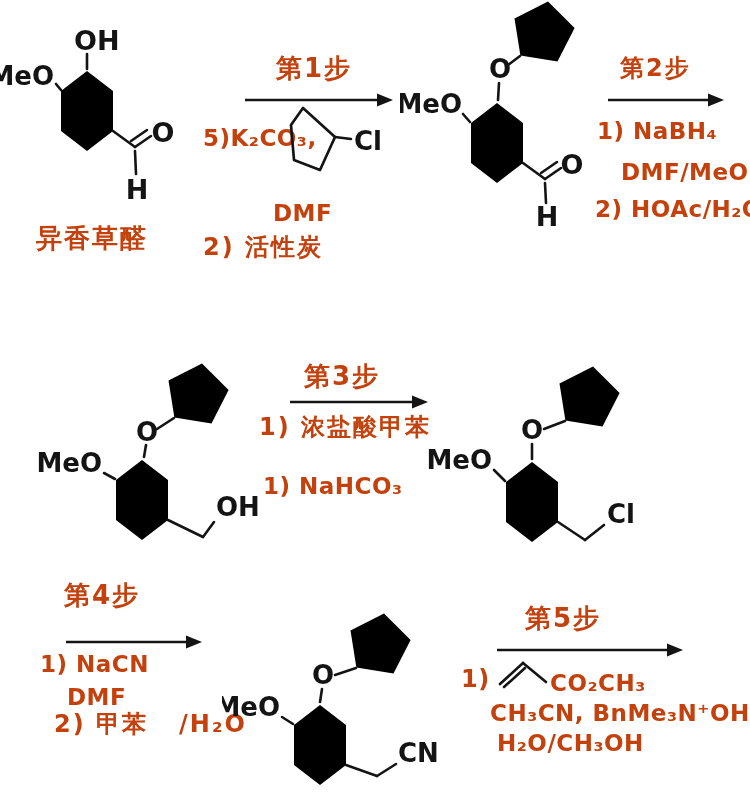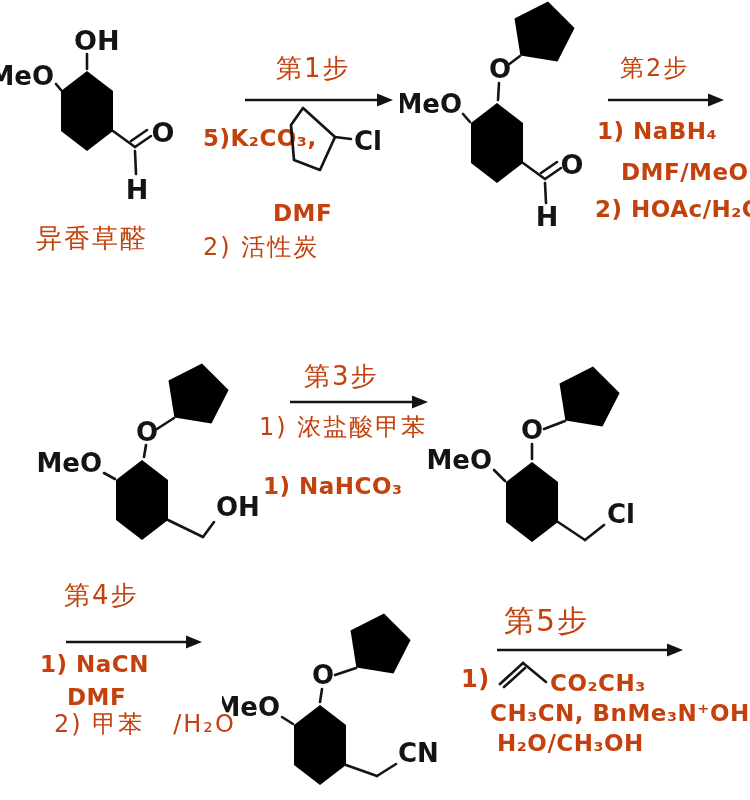--- a/index.html
+++ b/index.html
@@ -1,20 +1,20 @@
 <!DOCTYPE html>
 <html><head>
 <meta charset="utf-8">
 <style>
   html,body{margin:0;padding:0;background:#fff;}
   .page{position:relative;width:750px;height:800px;background:#ffffff;overflow:hidden;
         font-family:"DejaVu Sans","Liberation Sans",sans-serif;color:#c2410c;}
   .abs{position:absolute;}
   .formula{font-weight:bold;white-space:pre;letter-spacing:0.5px;line-height:1.1;}
-  .cjk{font-weight:400;white-space:pre;letter-spacing:2px;line-height:1.1;text-align:center;}
+  .cjk{font-weight:700;white-space:pre;letter-spacing:2px;line-height:1.1;text-align:center;}
   .struct .bond{stroke:#141414;stroke-width:2.6;fill:none;stroke-linecap:round;}
   .struct .ring{stroke:#141414;stroke-width:2.7;fill:none;stroke-linejoin:round;}
   svg text{font-family:"DejaVu Sans","Liberation Sans",sans-serif;font-weight:bold;fill:#141414;}
   .arrow line{stroke:#141414;stroke-width:2.5;}
   .arrow polygon{fill:#141414;stroke:none;}
 </style>
 </head>
 <body>
 
 <div class="page">
@@ -146,21 +146,21 @@
       <line class="bond" x1="100" y1="106" x2="98" y2="119"></line>
       <line class="bond" x1="60" y1="134" x2="71" y2="141"></line>
       <line class="bond" x1="124" y1="182" x2="155" y2="193"></line>
       <line class="bond" x1="155" y1="193" x2="174" y2="181"></line>
     </g>
     <text x="101" y="101" font-size="26" text-anchor="middle">O</text>
     <text x="58" y="133" font-size="26" text-anchor="end">MeO</text>
     <text x="176" y="179" font-size="26">CN</text>
   </svg>
 
-  <div class="abs cjk" style="left:504px;top:604px;font-size:30px">第5步</div>
+  <div class="abs cjk" style="left:525px;top:604px;font-size:26px">第5步</div>
   <svg class="abs arrow" style="left:495px;top:639px" width="190" height="22" viewBox="0 0 190 22">
     <line x1="2" y1="11" x2="172" y2="11"></line>
       <polygon points="172,4.5 188,11 172,17.5"></polygon>
   </svg>
   <div class="abs formula" style="left:461px;top:666px;font-size:24px">1)</div>
   <svg class="abs struct" style="left:496px;top:656px" width="60" height="36" viewBox="0 0 60 36">
     <line class="bond" x1="4" y1="28" x2="27" y2="7"></line>
     <line class="bond" x1="8" y1="31" x2="29" y2="12"></line>
     <line class="bond" x1="27" y1="7" x2="50" y2="26"></line>
   </svg>

